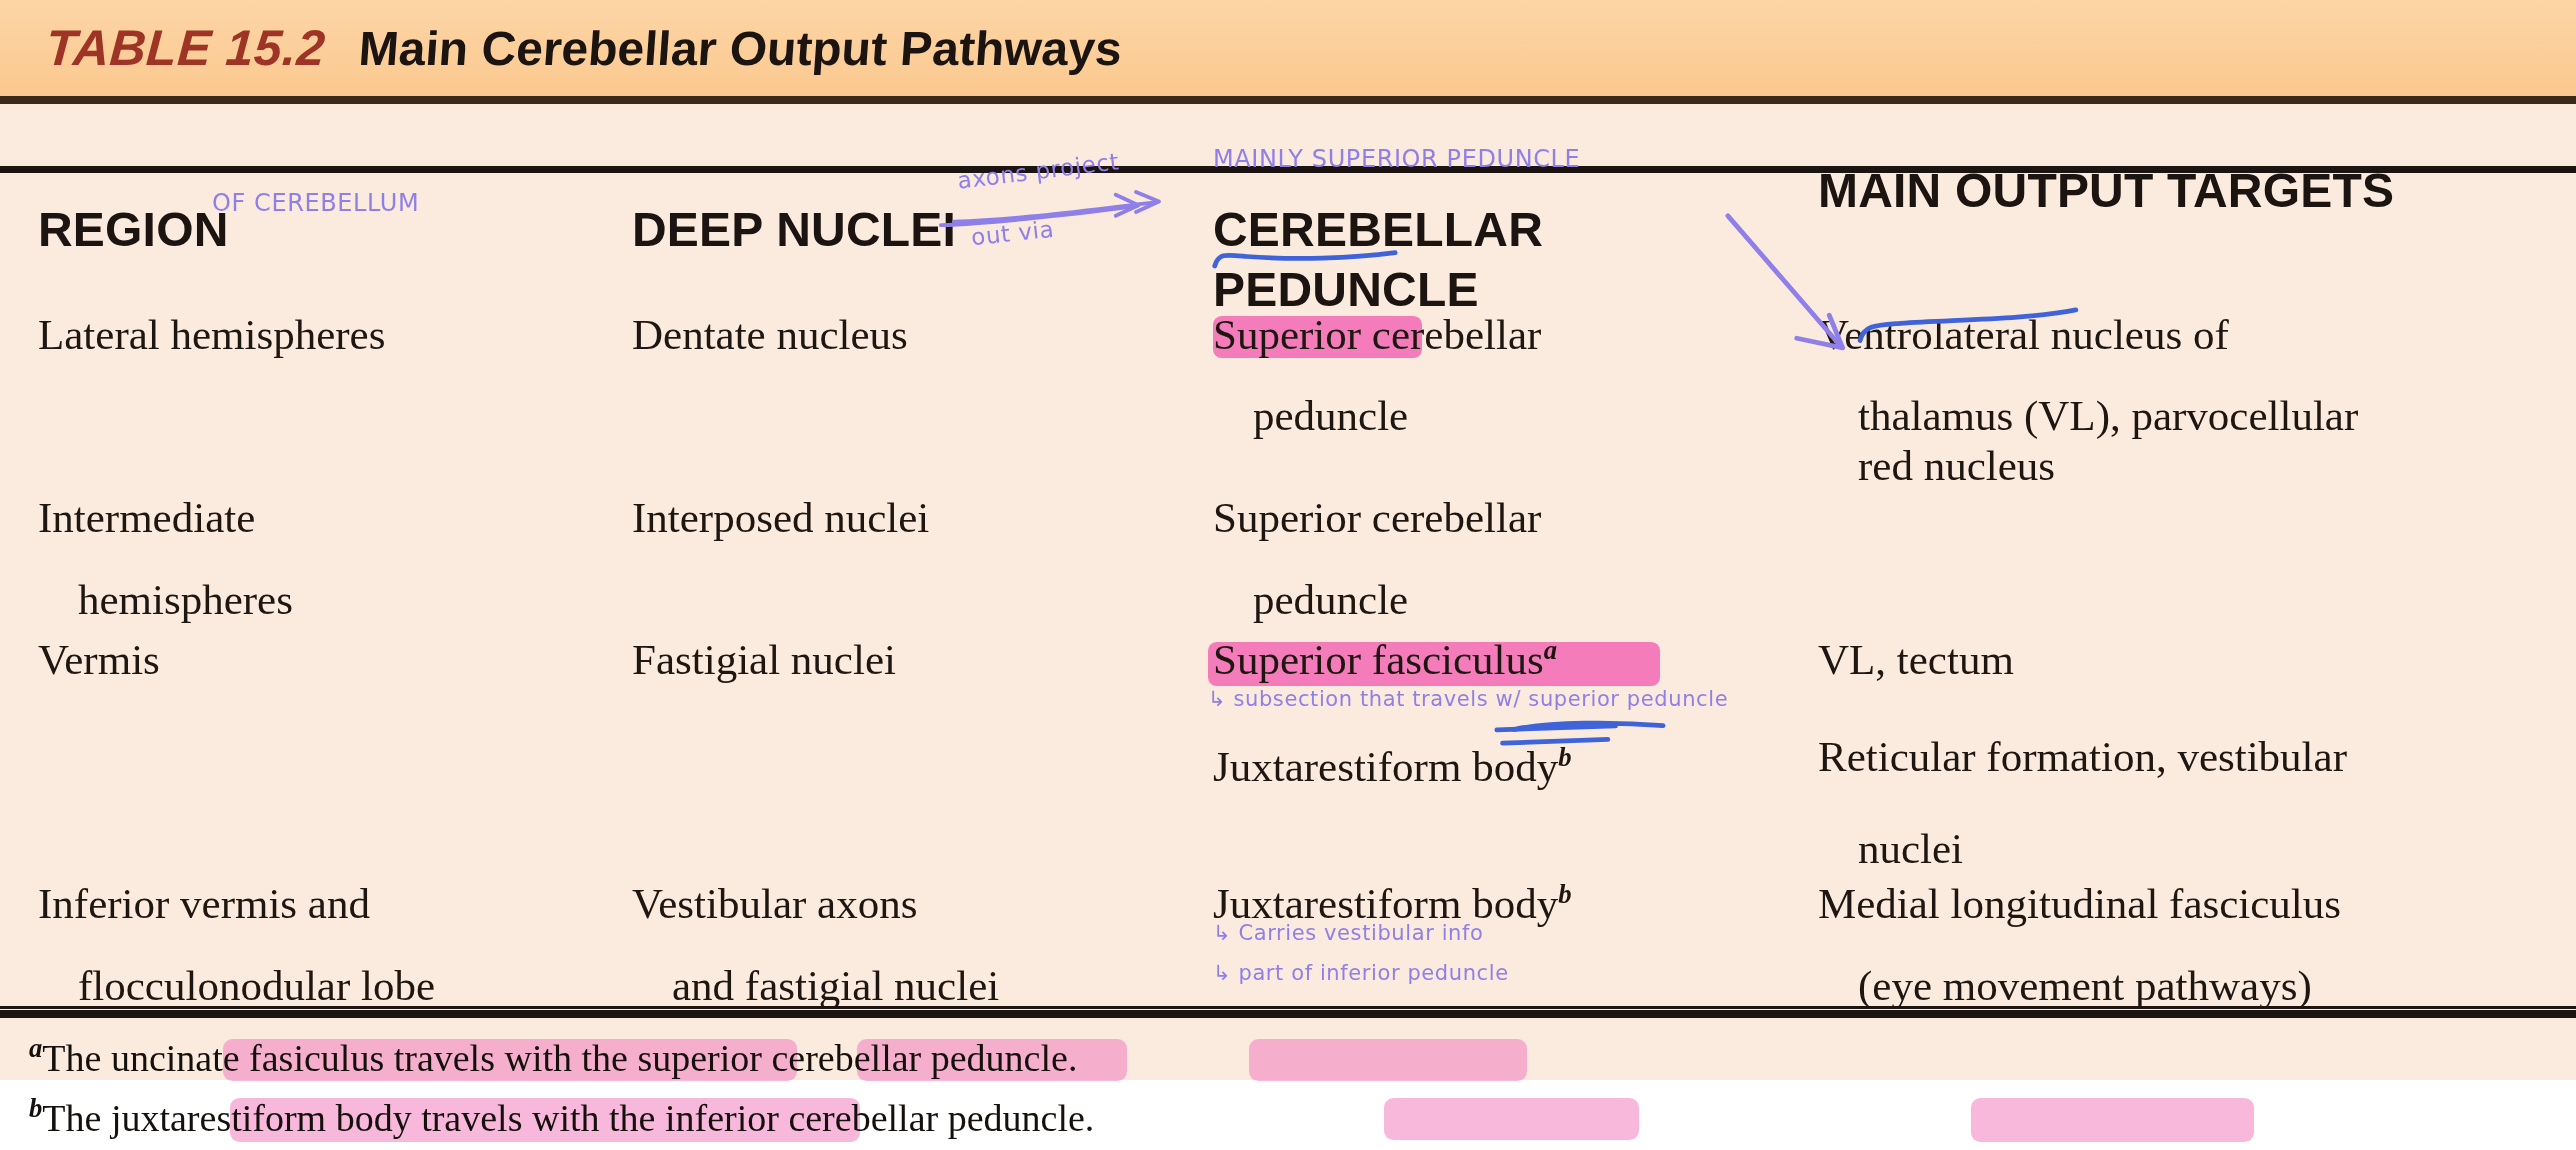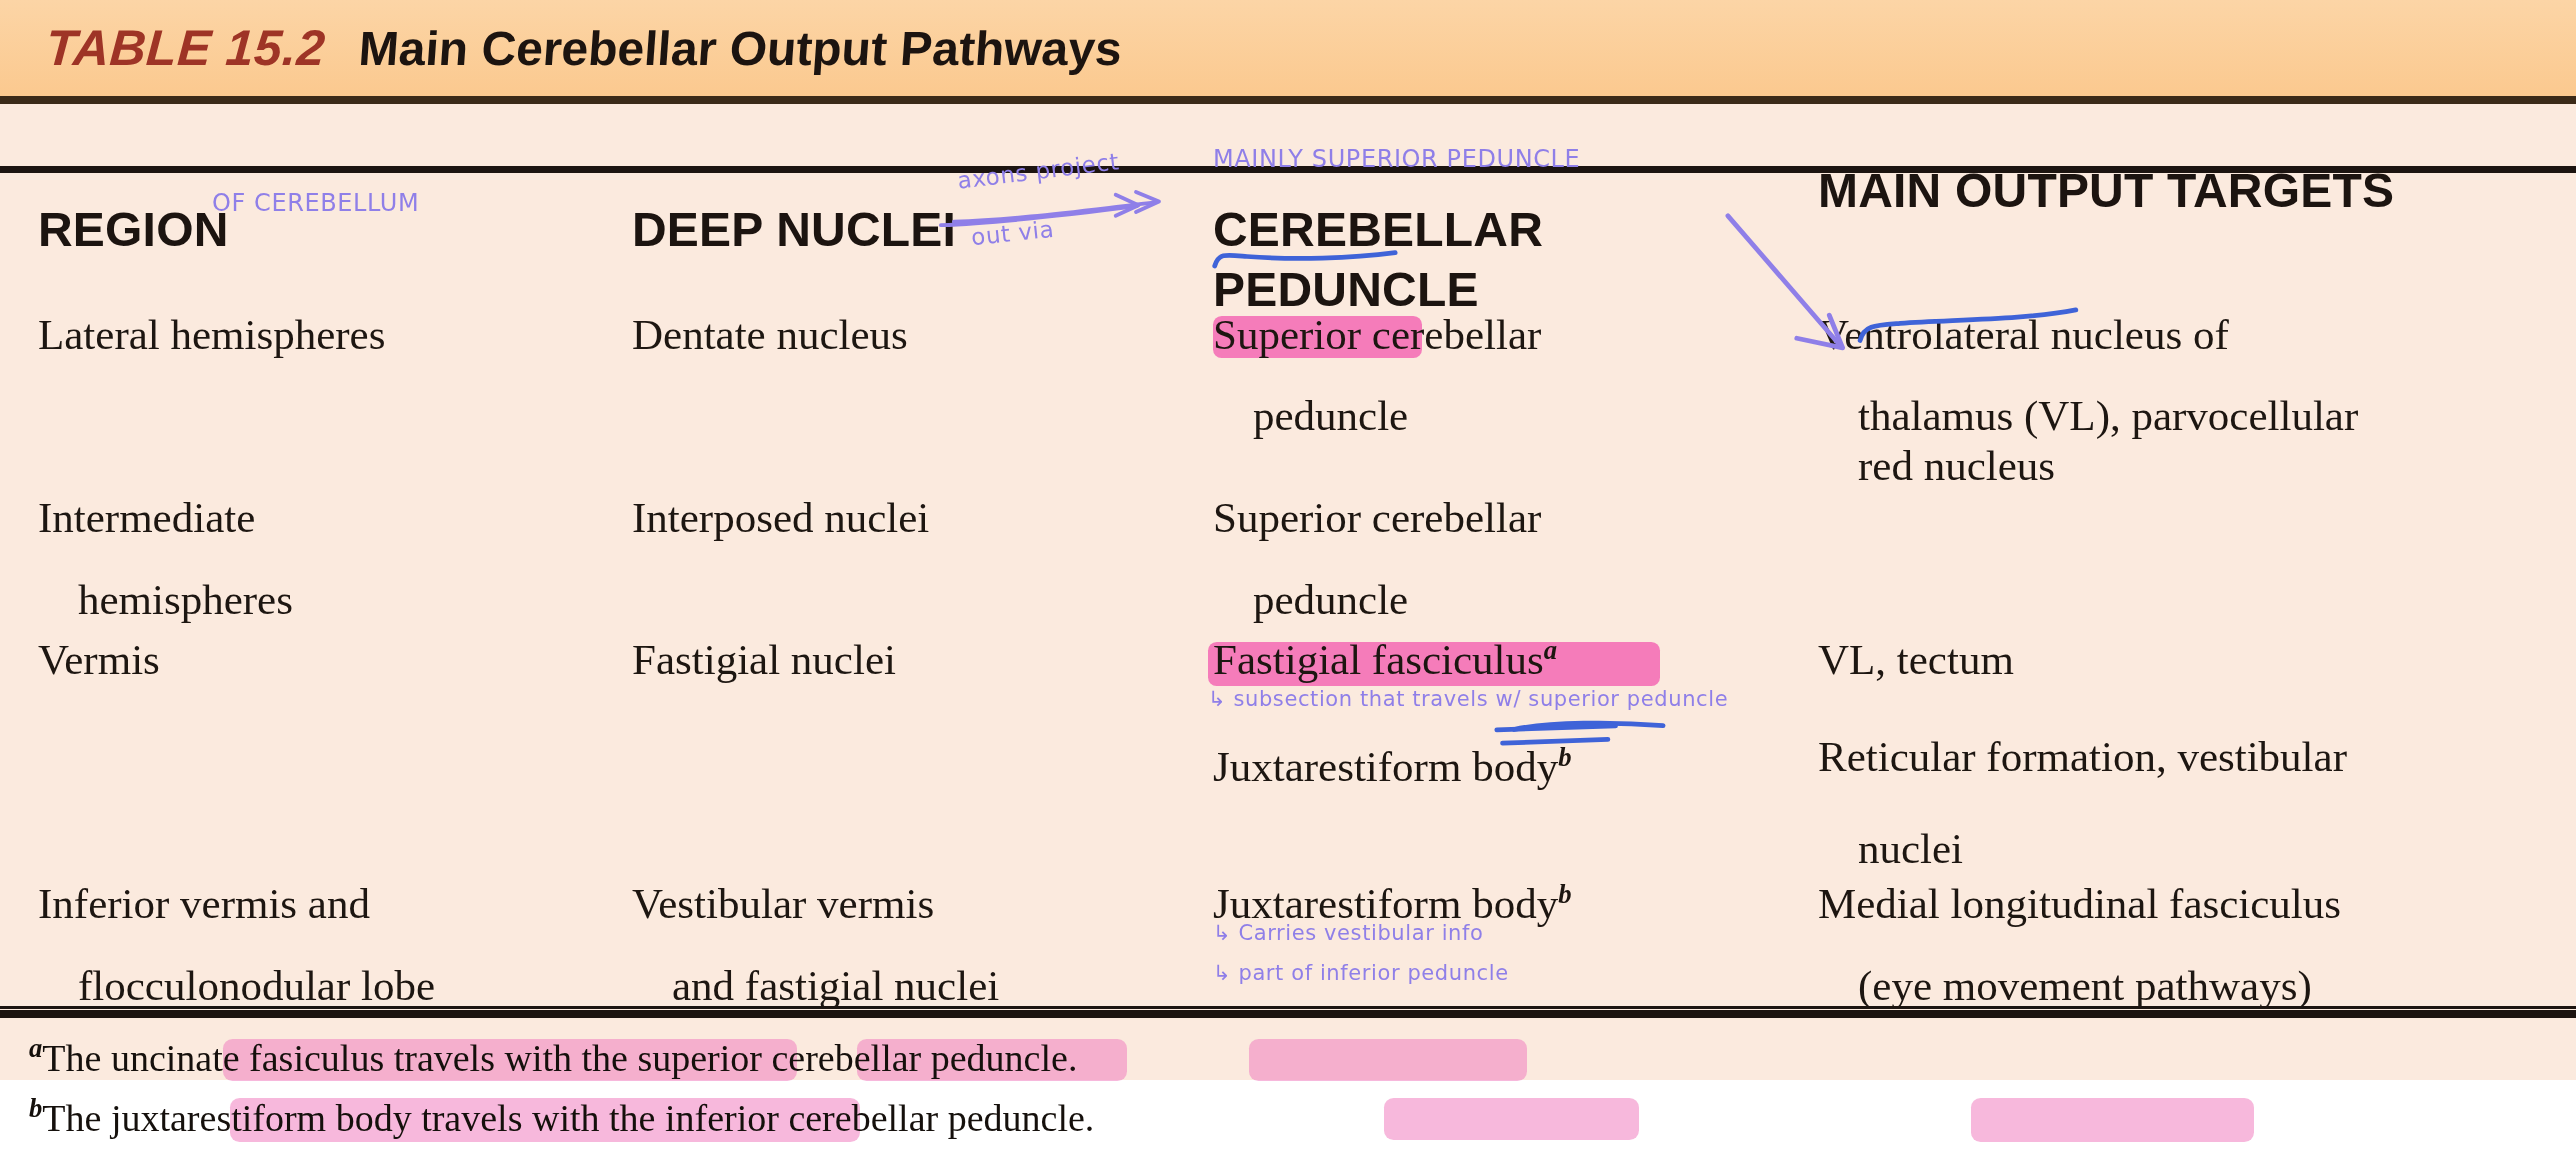--- a/index.html
+++ b/index.html
@@ -118,37 +118,37 @@
     <div class="cell c3" style="top:389px;">Superior cerebellar</div>
     <div class="cell c3" style="top:439px;">
         <span class="ind">peduncle</span>
       </div>
 
     <div class="cell c1" style="top:531px;">Vermis</div>
     <div class="cell c2" style="top:531px;">Fastigial nuclei</div>
 
     <div class="hl" style="left:1208px;top:538px;width:452px;height:44px;"></div>
     <div class="cell c3" style="top:531px;">
-      <span>Fastigial fasciculus</span><sup>a</sup>
+      <span>Superior fasciculus</span><sup>a</sup>
     </div>
     <div class="cell c4" style="top:531px;">VL, tectum</div>
 
     <div class="cell c3" style="top:638px;">
       <span>Juxtarestiform body</span><sup>b</sup>
     </div>
     <div class="cell c4" style="top:628px;">Reticular formation, vestibular</div>
     <div class="cell c4" style="top:688px;">
         <span class="ind">nuclei</span>
       </div>
 
     <div class="cell c1" style="top:775px;">Inferior vermis and</div>
     <div class="cell c1" style="top:825px;">
         <span class="ind">flocculonodular lobe</span>
       </div>
-    <div class="cell c2" style="top:775px;">Vestibular vermis</div>
+    <div class="cell c2" style="top:775px;">Vestibular axons</div>
     <div class="cell c2" style="top:825px;">
         <span class="ind">and fastigial nuclei</span>
       </div>
     <div class="cell c3" style="top:775px;">
       <span>Juxtarestiform body</span><sup>b</sup>
     </div>
     <div class="cell c4" style="top:775px;">Medial longitudinal fasciculus</div>
     <div class="cell c4" style="top:825px;">
         <span class="ind">(eye movement pathways)</span>
       </div>

